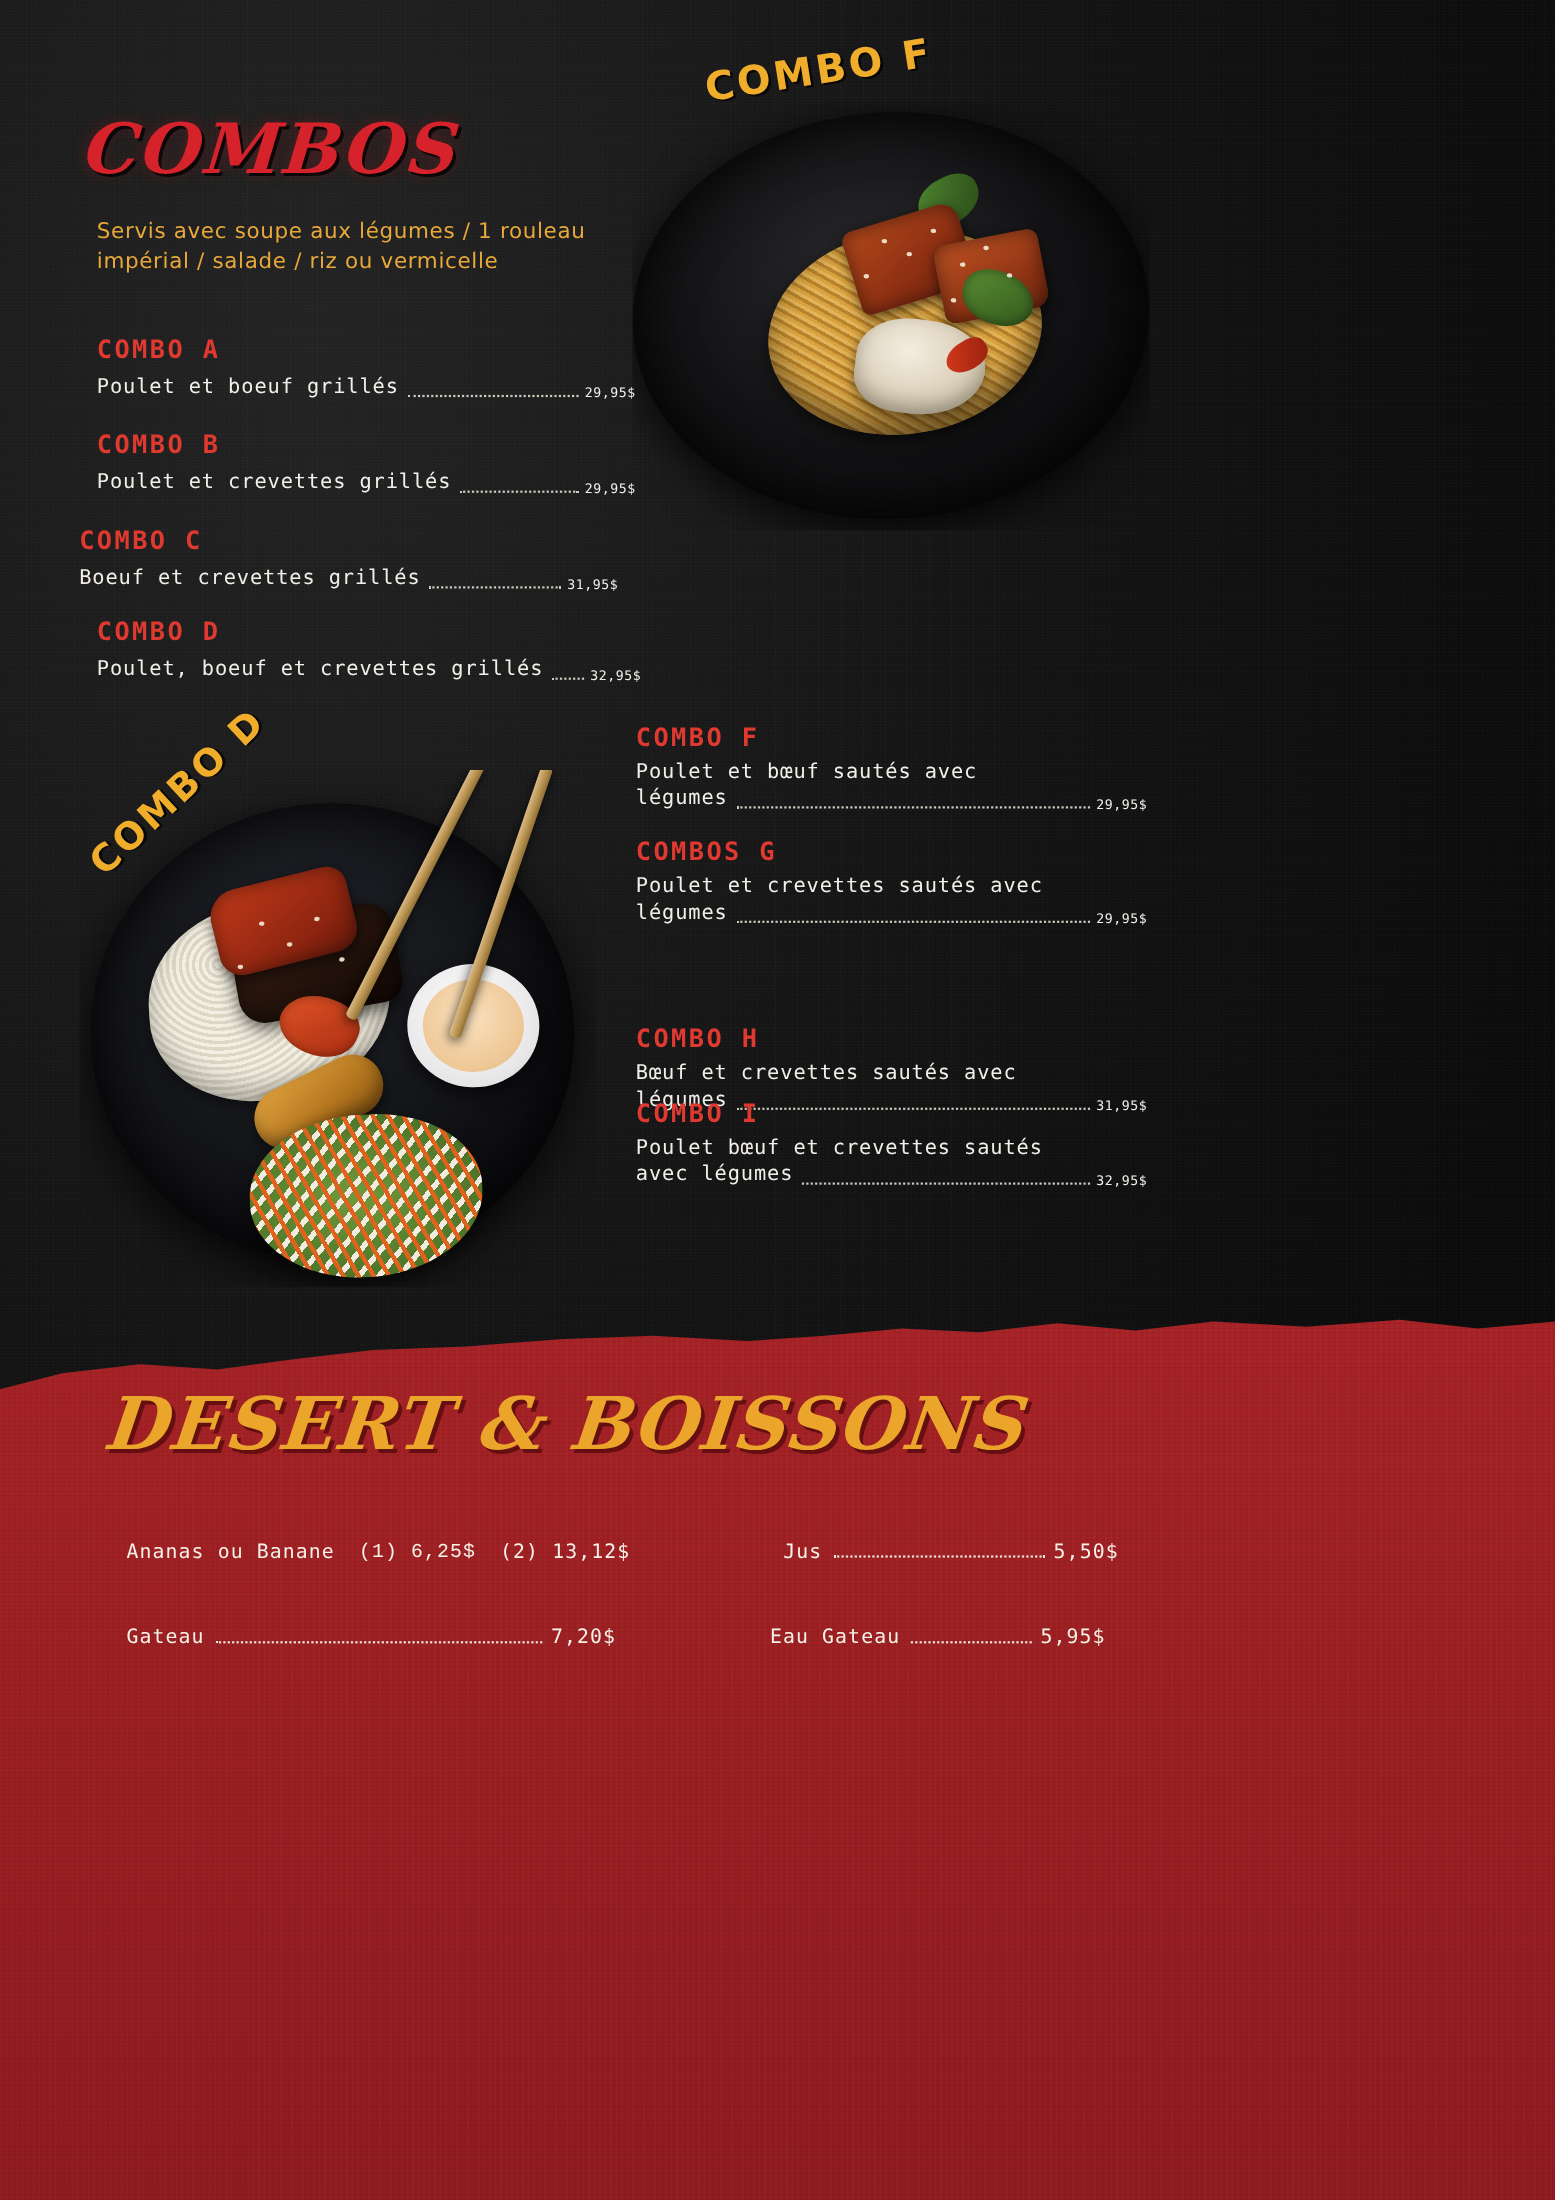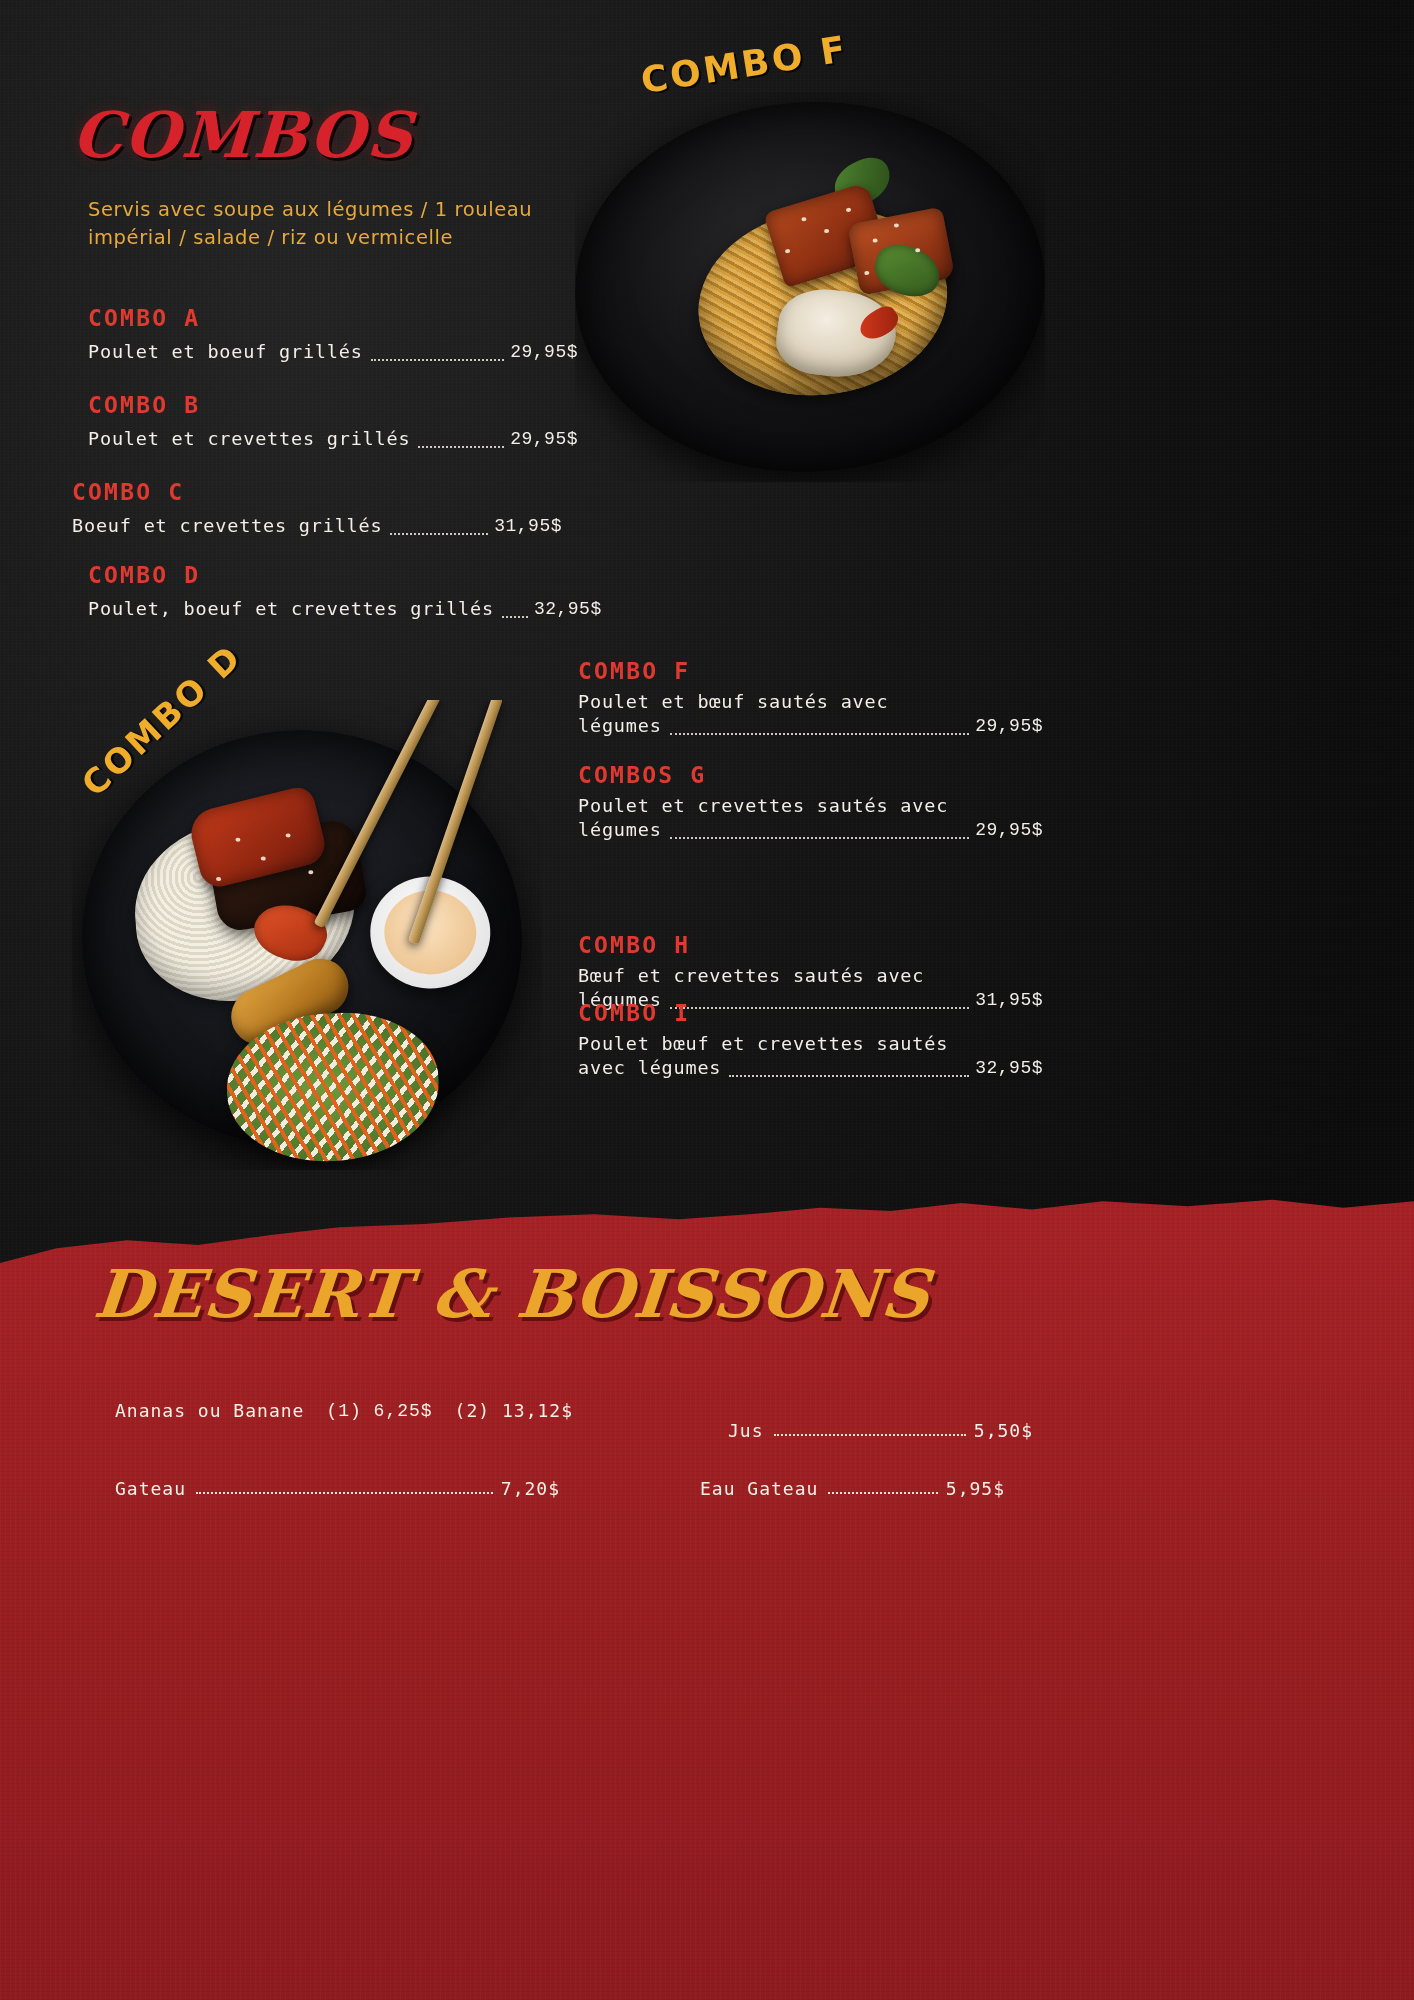--- a/index.html
+++ b/index.html
@@ -67,21 +67,21 @@
     line-height:1.5;
   }
   .row .nm { white-space:nowrap; }
   .row .dots {
     flex:1;
     margin:0 6px 5px 8px;
     border-bottom:2.5px dotted #cfcabf;
     min-width:26px;
     height:1px;
   }
-  .row .pr { white-space:nowrap; font-size:18px; letter-spacing:.5px;font-family:Liberation Mono, monospace; }
+  .row .pr { white-space:nowrap; font-size:12px; letter-spacing:.5px; }
   .twoline .nm2 { color:#f2efe9; font-size:18.5px; letter-spacing:.8px; white-space:nowrap; }
 
   
   #item-a { left:88px; top:305px; width:490px; }
   #item-b { left:88px; top:392px; width:490px; }
   #item-c { left:72px; top:479px; width:490px; }
   #item-d { left:88px; top:562px; width:495px; }
 
   
   #item-f { left:578px; top:658px; width:465px; }
@@ -295,21 +295,21 @@
     flex:1; margin:0 8px 5px 10px;
     border-bottom:2.5px dotted #f0e7d8;
     height:1px;
   }
   .drink-row .pr { white-space:nowrap; }
   .drink-row .nm { white-space:nowrap; }
   .drink-row .mid { white-space:nowrap; margin:0 4px;font-family:Liberation Mono, monospace; }
 
   #d-r1 { left:115px; top:1400px; width:445px; }
   #d-r2 { left:115px; top:1478px; width:445px;text-align:center; }
-  #d-r3 { left:728px; top:1400px; width:305px;margin-top:20px; }
+  #d-r3 { left:712px; top:1400px; width:305px; }
   #d-r4 { left:700px; top:1478px; width:305px; }
 </style>
 </head>
 <body>
 
 <div class="page">
   <div class="grain"></div>
 
   <div class="combos-title">COMBOS</div>
   <div class="combos-sub">Servis avec soupe aux légumes / 1 rouleau impérial / salade / riz ou vermicelle</div>

